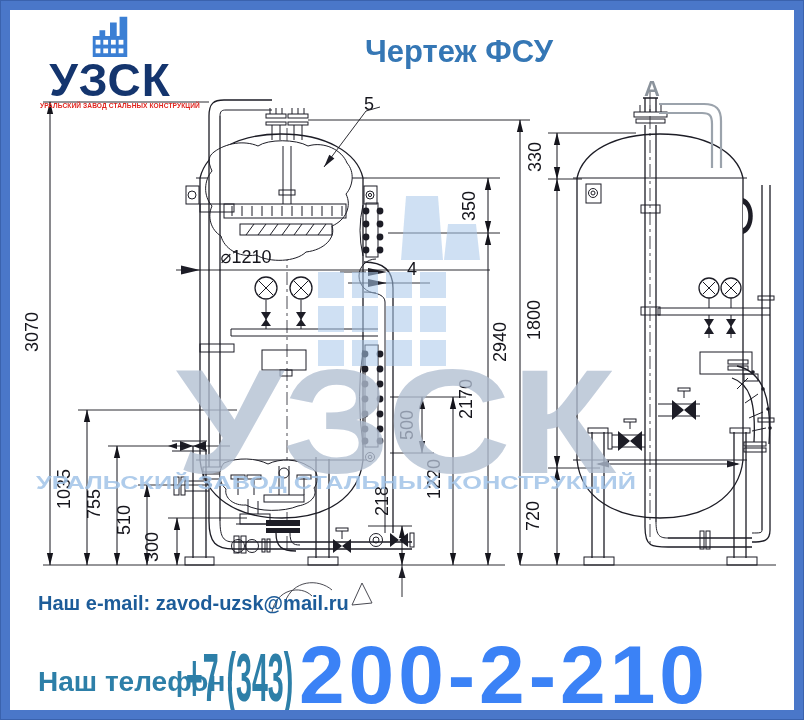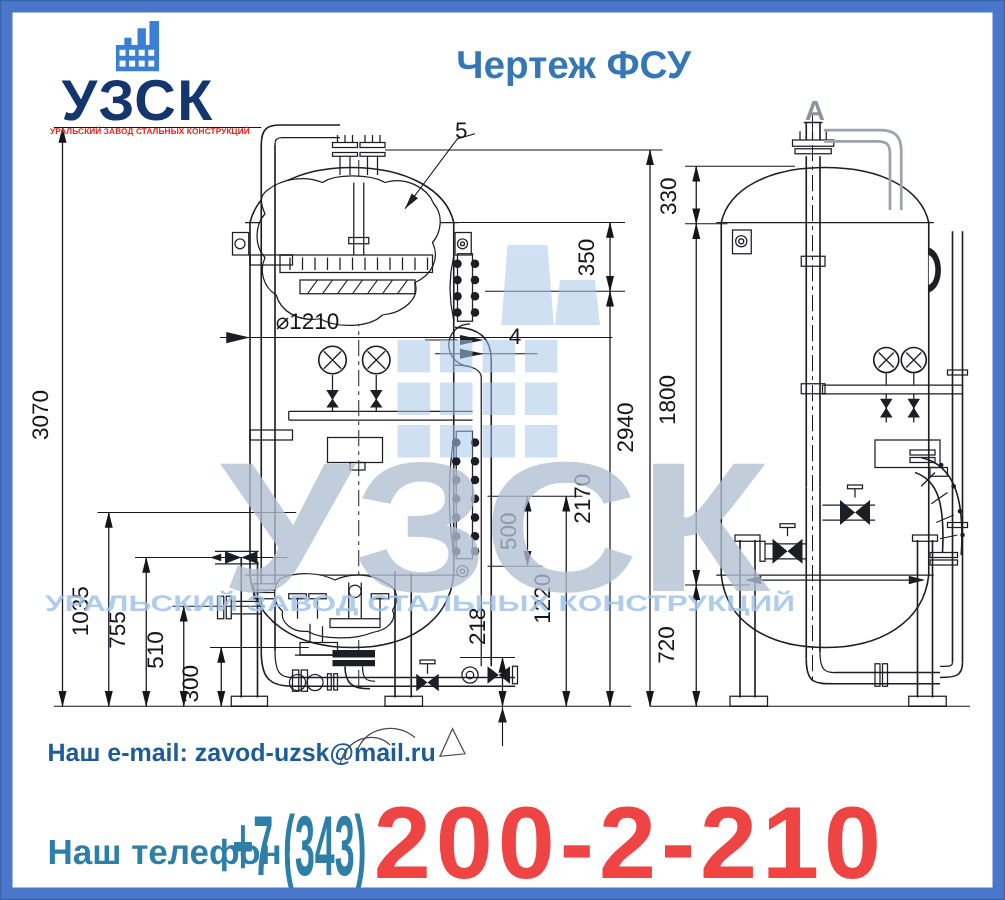--- a/index.html
+++ b/index.html
@@ -16,21 +16,21 @@
   .page-title{position:absolute;left:0;right:0;top:34px;padding-left:114px;text-align:center;
               font-size:31px;font-weight:700;color:#3577b5;z-index:5;}
   
   .footer{position:absolute;left:0;top:0;width:804px;height:720px;z-index:6;pointer-events:none;}
   .contact-line{position:absolute;left:38px;font-size:20px;font-weight:700;color:#1d5c99;white-space:nowrap;}
   .email-line{top:592px;}
   .site-line{top:624px;}
   .phone-label{position:absolute;left:38px;top:666px;font-size:28px;font-weight:700;color:#2d7fa8;}
   .phone-code{position:absolute;left:186px;top:650px;font-size:68px;font-weight:700;color:#2d7fa8;
               transform:scaleX(.42);transform-origin:left top;white-space:nowrap;line-height:.8;}
-  .phone-number{position:absolute;left:299px;top:642px;font-size:82px;font-weight:700;color:#ef4444;
+  .phone-number{position:absolute;left:299px;top:642px;font-size:82px;font-weight:700;color:#3b82f6;
                 letter-spacing:4px;line-height:.8;white-space:nowrap;}
   
   .ln{stroke:#1d1d26;stroke-width:1.3;fill:none;}
   .tn{stroke:#1d1d26;stroke-width:1;fill:none;}
   .fl{fill:#1d1d26;stroke:none;}
   .wh{fill:#ffffff;}
   .gray{stroke:#9ba3ac;stroke-width:2.2;fill:none;}
   .dln{stroke:#15151c;stroke-width:1;fill:none;marker-start:url(#arr);marker-end:url(#arr);}
   .xln{stroke:#15151c;stroke-width:.9;fill:none;}
   .dash{stroke:#1d1d26;stroke-width:.8;fill:none;stroke-dasharray:13 4 3 4;}

